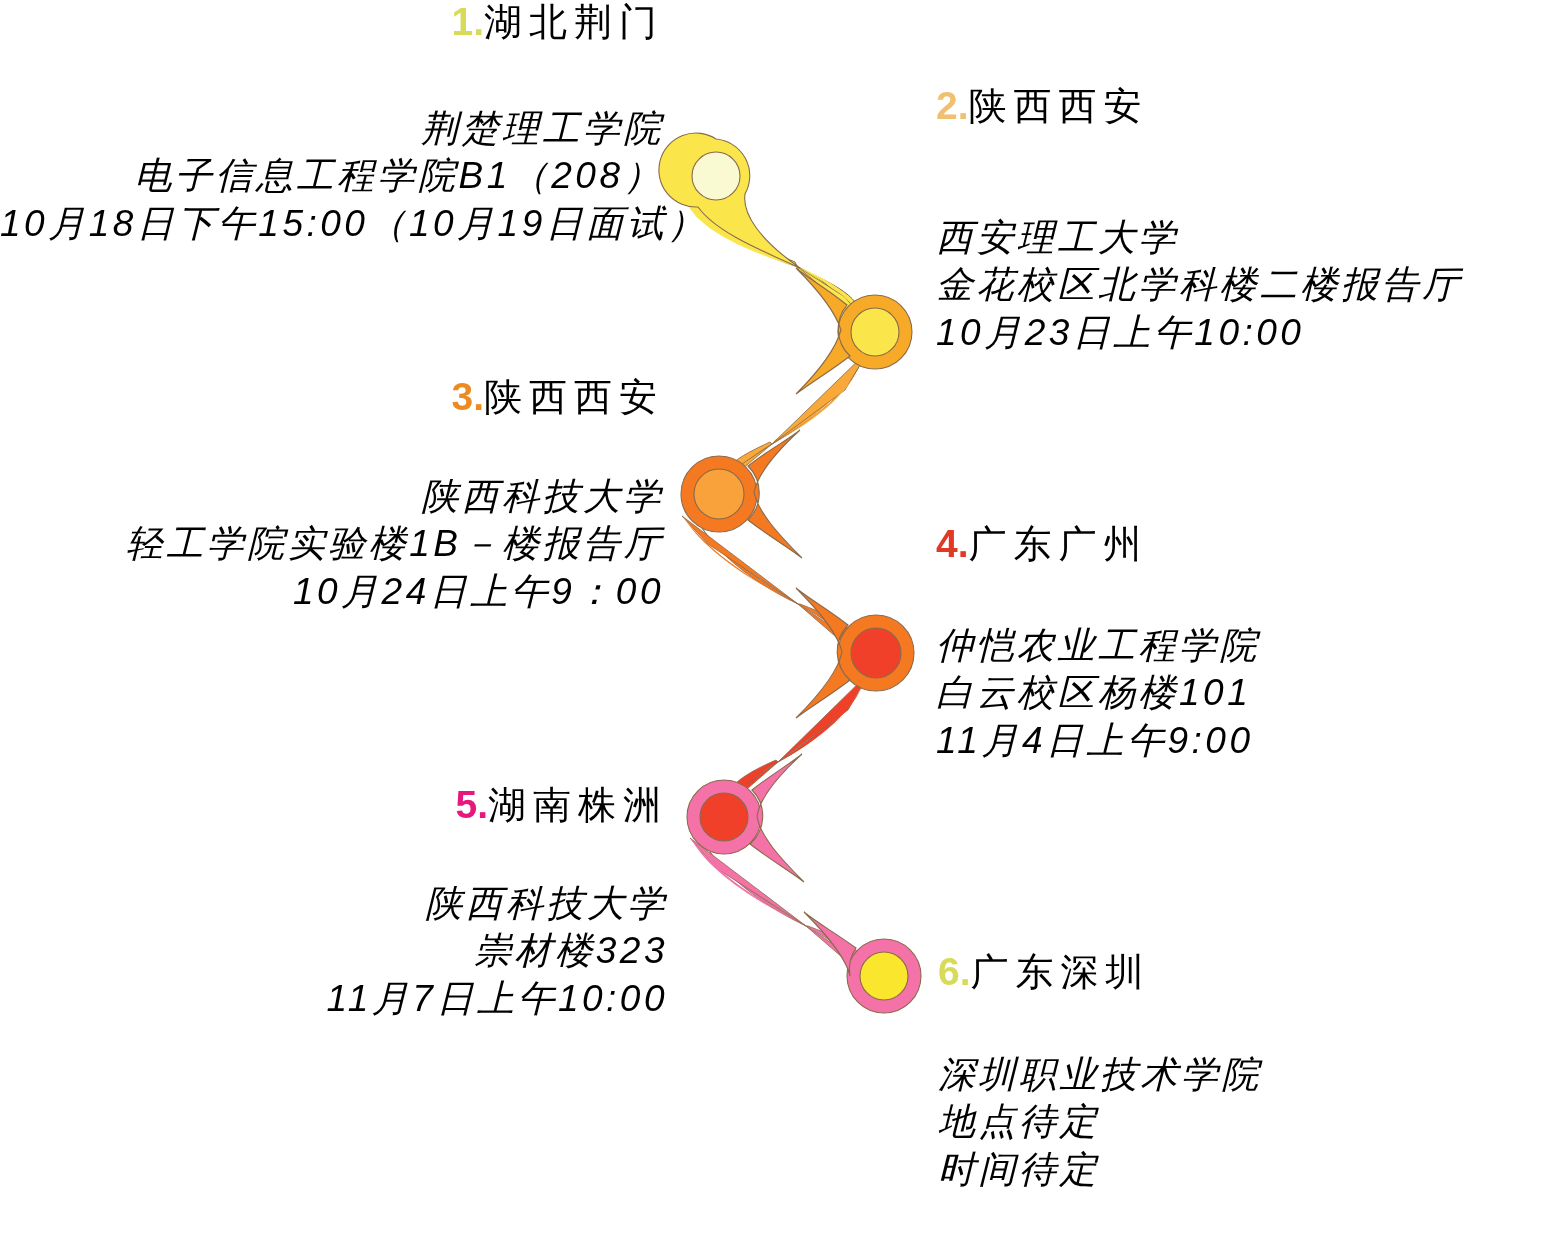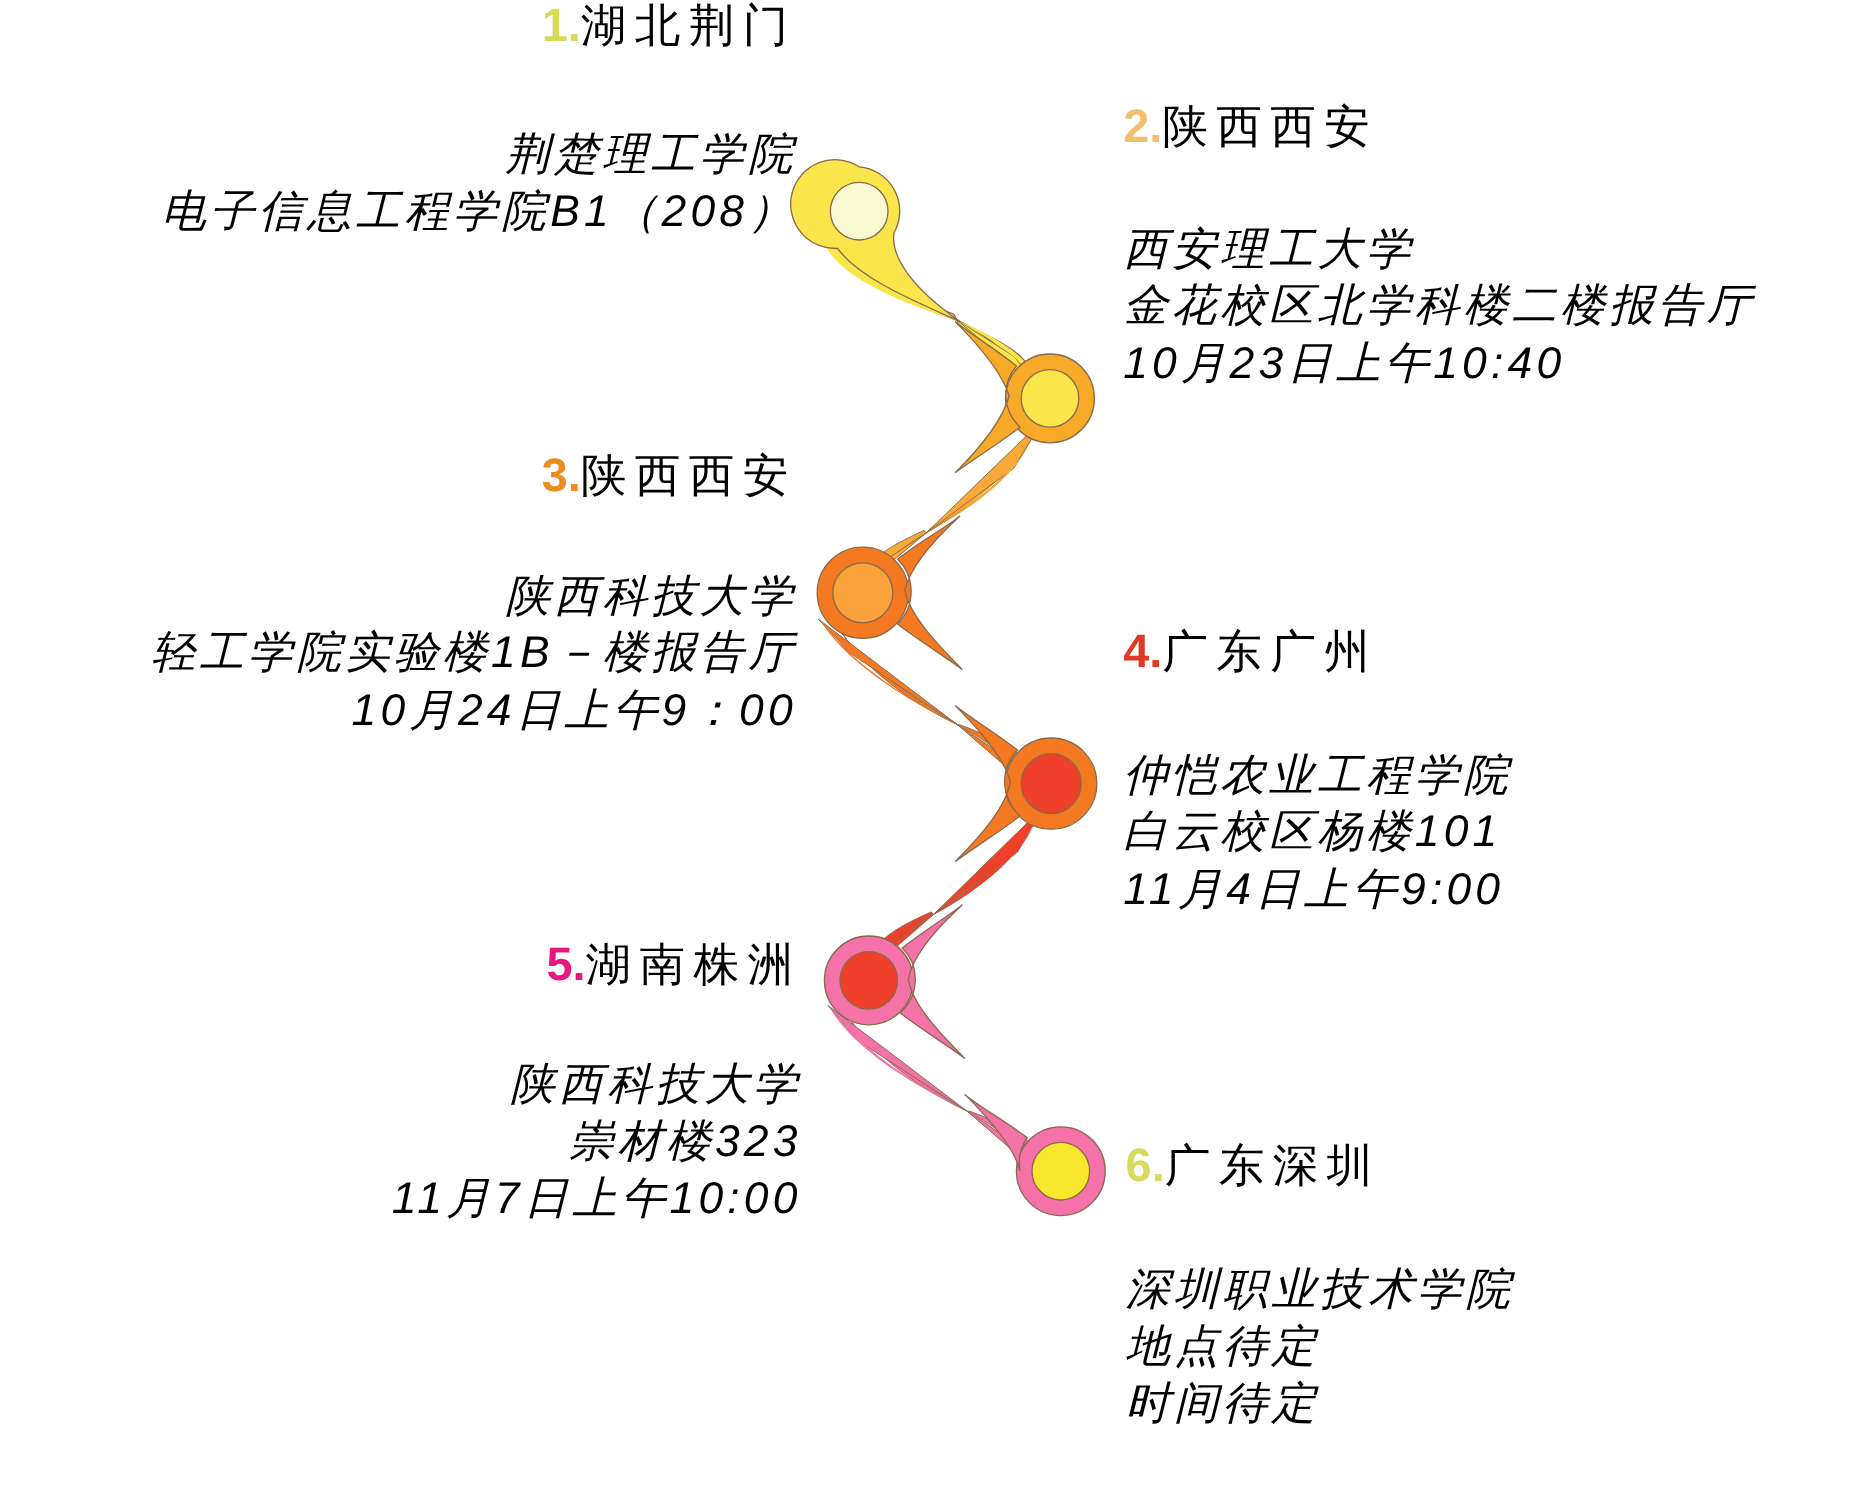--- a/index.html
+++ b/index.html
@@ -58,21 +58,21 @@
   
   .align-left  { text-align: left; }
   
   .align-right { text-align: right; }
 
   
   #stop-1 { left: 0px;    top: 2px;   width: 664px; }
   #stop-1 .detail { margin-top: 62px; }
 
   #stop-2 { left: 936px;  top: 86px;  width: 600px; }
-  #stop-2 .detail { margin-top: 57px; }
+  #stop-2 .detail { margin-top: 87px; }
 
   #stop-3 { left: 60px;   top: 377px; width: 604px; }
   #stop-3 .detail { margin-top: 55px; }
 
   #stop-4 { left: 936px;  top: 524px; width: 600px; }
   #stop-4 .detail { margin-top: 57px; }
 
   #stop-5 { left: 60px;   top: 785px; width: 608px; }
   #stop-5 .detail { margin-top: 54px; }
 
@@ -269,31 +269,32 @@
     </g>
   </svg>
 
   <div class="stop align-right" id="stop-1">
     <div class="heading">
       <span class="num" style="color: rgb(216, 219, 90);">1.</span><span class="city">湖北荆门</span>
     </div>
     <div class="detail">
       <div>荆楚理工学院</div>
       <div>电子信息工程学院B1（208）</div>
+      <div>10月18日下午15:00（10月19日面试）</div>
     </div>
   </div>
 
   <div class="stop align-left" id="stop-2">
     <div class="heading">
       <span class="num" style="color: rgb(240, 192, 112);">2.</span><span class="city">陕西西安</span>
     </div>
     <div class="detail">
       <div>西安理工大学</div>
       <div>金花校区北学科楼二楼报告厅</div>
-      <div>10月23日上午10:40</div>
+      <div>10月23日上午10:00</div>
     </div>
   </div>
 
   <div class="stop align-right" id="stop-3">
     <div class="heading">
       <span class="num" style="color: rgb(237, 139, 30);">3.</span><span class="city">陕西西安</span>
     </div>
     <div class="detail">
       <div>陕西科技大学</div>
       <div>轻工学院实验楼1B－楼报告厅</div>

